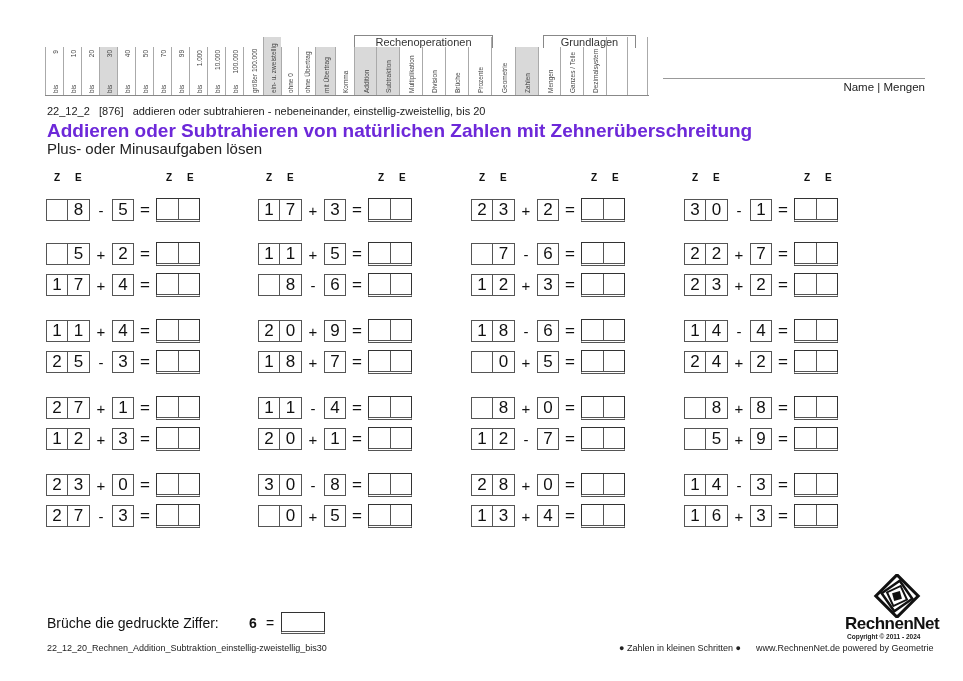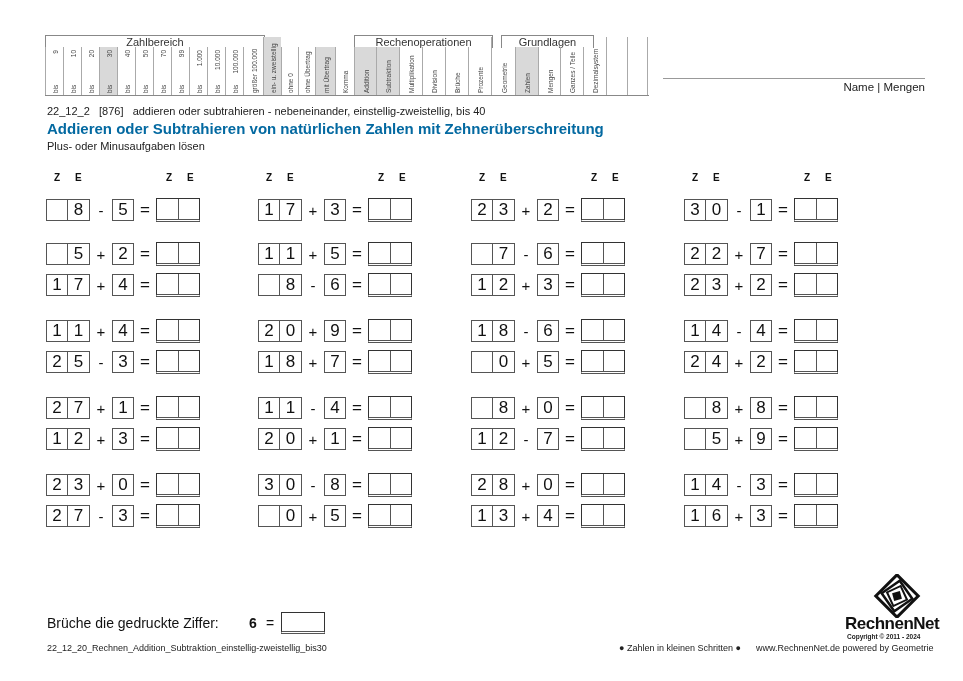--- a/index.html
+++ b/index.html
@@ -15,22 +15,22 @@
   .cat-col.tall { top:2px; height:58px; }
   .cat-col .top { position:absolute; left:50%; top:3px; transform-origin:left top;
                   transform:rotate(-90deg) translate(-100%, -50%); white-space:nowrap; font-size:6.5px; color:#444; }
   .cat-col .bot { position:absolute; left:50%; bottom:2px; transform-origin:left bottom;
                   transform:rotate(-90deg) translate(0,50%); white-space:nowrap; font-size:6.5px; color:#444; }
 
   .name-line { position:absolute; left:663px; top:78px; width:262px; height:1px; background:#999; }
   .name-label { position:absolute; right:38px; top:81px; font-size:11.5px; color:#222; }
 
   .meta { position:absolute; left:47px; top:105px; font-size:11px; color:#222; }
-  .title { position:absolute; left:47px; top:120px; font-size:15px; font-weight:bold; color:#0369a1; }
-  .subtitle { position:absolute; left:47px; top:140px; font-size:11px; color:#222; }
+  .title { position:absolute; left:47px; top:120px; font-size:19px; font-weight:bold; color:#6d28d9; }
+  .subtitle { position:absolute; left:47px; top:140px; font-size:15px; color:#222; }
 
   
   .col { position:absolute; top:172px; width:200px; }
   .ze-head { position:absolute; top:0; font-size:10px; font-weight:bold; }
   .task { position:absolute; height:24px; display:flex; align-items:center; }
   .box { width:22px; height:22px; border:1px solid #555; box-sizing:border-box; font-size:17px;
          display:flex; align-items:center; justify-content:center; background:#fff; }
   .box + .box { border-left:none; }
   .pair { display:flex; }
   .op { width:22px; text-align:center; font-size:15px; }
@@ -47,23 +47,22 @@
   .slogan { position:absolute; left:619px; top:643px; font-size:9px; color:#222; }
   .website { position:absolute; left:756px; top:643px; font-size:9px; color:#222; }
   .logo { position:absolute; left:872px; top:574px; width:50px; height:44px; }
   .logo-text { position:absolute; left:845px; top:614px; font-size:17px; font-weight:bold; letter-spacing:-0.5px; color:#111; }
   .copyright { position:absolute; left:847px; top:633px; font-size:6.5px; font-weight:bold; color:#222; }
 </style>
 </head>
 <body>
 
 <div class="cat-table" id="catTable" style="width: 604px;">
-    <div class="cat-group-title" style="left: 0px; width: 218px; right: auto;">Zahlbereich</div>
     <div class="cat-group-title" style="left: 309px; width: 137px; right: auto;">Rechenoperationen</div>
-    <div class="cat-group-title" style="left: 456px; width: 91px; right: auto;">Grundlagen</div>
+    <div class="cat-group-title" style="left: 498px; width: 91px; right: auto;">Grundlagen</div>
     <div class="cat-col" style="left: 0px; width: 18px;">
       <span class="top">9</span>
       <span class="bot">bis</span>
     </div>
     <div class="cat-col" style="left: 18px; width: 18px;">
       <span class="top">10</span>
       <span class="bot">bis</span>
     </div>
     <div class="cat-col" style="left: 36px; width: 18px;">
       <span class="top">20</span>
@@ -152,21 +151,21 @@
     <div class="cat-col" style="left: 538px; width: 23px;">
       <span class="bot">Dezimalsystem</span>
     </div>
     <div class="cat-col tall" style="left: 561px; width: 21px;"></div>
     <div class="cat-col tall" style="left: 582px; width: 21px; border-right: 1px solid rgb(170, 170, 170);"></div>
   </div>
 
 <div class="name-line"></div>
 <div class="name-label">Name | Mengen</div>
 
-<div class="meta" style="white-space:pre">22_12_2   [876]   addieren oder subtrahieren - nebeneinander, einstellig-zweistellig, bis 40</div>
+<div class="meta" style="white-space:pre">22_12_2   [876]   addieren oder subtrahieren - nebeneinander, einstellig-zweistellig, bis 20</div>
 <div class="title">Addieren oder Subtrahieren von natürlichen Zahlen mit Zehnerüberschreitung</div>
 <div class="subtitle">Plus- oder Minusaufgaben lösen</div>
 
 <div id="exercises">
     <div class="col" style="left: 46px;">
       <div class="ze-head" style="left: 8px;">Z</div>
       <div class="ze-head" style="left: 29px;">E</div>
       <div class="ze-head" style="left: 120px;">Z</div>
       <div class="ze-head" style="left: 141px;">E</div>
       <div class="task" style="top: 26px;">

